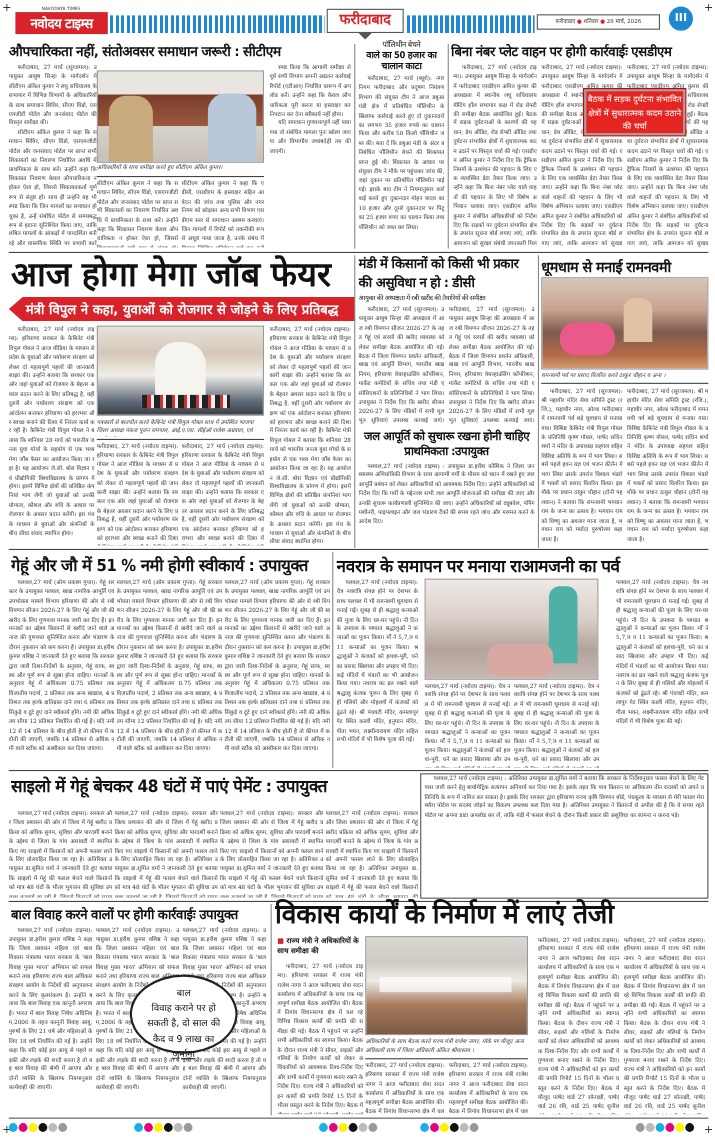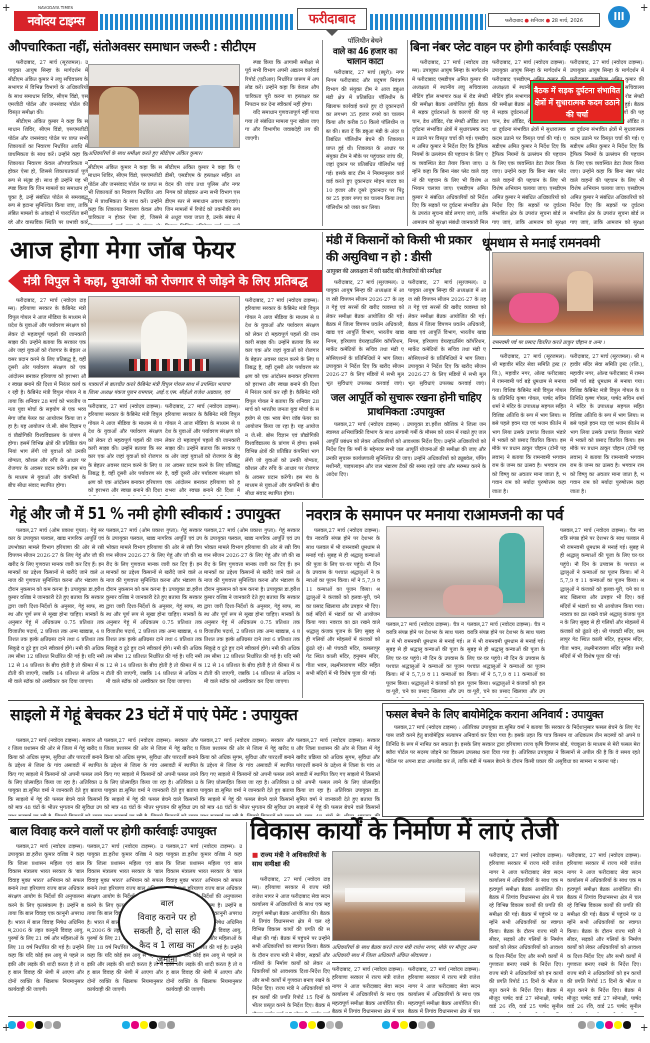--- a/index.html
+++ b/index.html
@@ -19,21 +19,21 @@
 #brand-box{position:absolute;left:6px;top:5px;width:84px;height:20px;background:#d8232a;color:#fff;font-weight:bold;font-size:12px;line-height:20px;text-align:center;letter-spacing:-0.5px}
 #brand-small{position:absolute;left:30px;top:-1px;font-size:4px;color:#333}
 #city-box{position:absolute;left:289px;top:2px;width:70px;height:22px;border:1.5px solid #555;background:#fff;color:#d8232a;font-weight:bold;font-size:13px;line-height:19px;text-align:center}
 #city-notch{position:absolute;left:318px;top:24px;width:0;height:0;border-left:6px solid transparent;border-right:6px solid transparent;border-top:6px solid #555}
 #date-box{position:absolute;left:480px;top:7px;width:112px;height:14px;border:1px solid #555;background:#fff;font-size:5px;line-height:12px;text-align:center;color:#333}
 #date-box .dot{color:#d8232a}
 #page-badge{position:absolute;left:600px;top:0px;width:22px;height:22px;border-radius:50%;background:#1e88d1;color:#fff;font-weight:bold;font-size:10px;line-height:22px;text-align:center}
 .reg{position:absolute;font-size:10px;color:#333}
 
 #subbanner{left:8px;top:270px;width:315px;height:22px;background:#d8232a;color:#fff;font-weight:bold;font-size:12px;line-height:22px;text-align:center;clip-path:polygon(0 50%,4% 0,100% 0,100% 100%,4% 100%)}
-#redbox{left:531px;top:81px;width:92px;height:42px;background:#e52521;border:2px solid #22c55e;outline:1px solid #c00;color:#fff;font-weight:bold;font-size:7.6px;line-height:12px;text-align:center;padding-top:2px}
+#redbox{left:531px;top:81px;width:92px;height:42px;background:#e52521;border:2px solid #a3a3a3;outline:1px solid #c00;color:#fff;font-weight:normal;font-size:7.6px;line-height:12px;text-align:center;padding-top:2px}
 #quote-oval{left:118px;top:886px;width:98px;height:72px;border:2px solid #222;border-radius:50%;background:#fff;text-align:center;font-size:8.5px;line-height:14px;padding-top:8px;color:#111}
 .boxed{border:1px solid #555}
 .cmyk{position:absolute;top:1021px;height:9px;display:flex;gap:1px}
 .cmyk span{display:inline-block;width:8px;height:8px;border-radius:50%}
 </style>
 </head>
 <body>
 
 <div id="masthead" class="abs">
   <div class="stripes" style="left:92px;width:195px"></div>
@@ -67,36 +67,36 @@
 <div class="rule" style="left:88px;top:160px;width:152px"></div>
 <div class="abs txt" style="left:88px;top:163px;width:74px;height:62px">सीटीएम अंकित कुमार ने कहा कि समाधान शिविर, सीएम विंडो, एसएमजीटी पोर्टल और जनसंवाद पोर्टल पर प्राप्त सभी शिकायतों का निवारण निर्धारित अवधि में प्राथमिकता के साथ करें। उन्होंने कहा कि शिकायत निवारण केवल औपचारिकता न होकर ऐसा हो, जिससे शिकायतकर्ता पूर्ण रूप से संतुष्ट हो। साथ ही उन्होंने यह भी स्पष्ट किया कि जिन मामलों का समाधान हो चुका है, उन्हें संबंधित पोर्टल से समयबद्ध रूप से हटाना सुनिश्चित किया जाए, ताकि लंबित मामलों के आंकड़ों में पारदर्शिता बनी रहे और वास्तविक स्थिति पर प्रभावी कार्रवाई संभव हो सके।</div>
 <div class="abs txt" style="left:165px;top:163px;width:75px;height:62px">सीटीएम अंकित कुमार ने कहा कि एडीसी, एसडीएम के हस्ताक्षर सहित आवेदन की जांच तथा पुलिस और नगर निगम को छोड़कर अन्य सभी विभाग एसडीएम स्तर से समाधान अवश्य करवाएं। जिन मामलों में रिपोर्ट को तकनीकी रूप से अधूरा पाया जाता है, उनके संबंध में विस्तृत लिखित प्रतिवेदन दर्ज कर उन्हें पेंडिंग में रखें।</div>
 <div class="abs txt" style="left:245px;top:58px;width:74px;height:166px">
     <p>स्पष्ट किया कि आगामी समीक्षा से पूर्व सभी विभाग अपनी अद्यतन कार्रवाई रिपोर्ट (एटीआर) निर्धारित प्रारूप में अपलोड करें। उन्होंने कहा कि केवल औपचारिकता पूरी करना या हस्ताक्षर कर निपटान कर देना स्वीकार्य नहीं होगा।</p>
     <p>यदि समाधान गुणवत्तापूर्ण नहीं पाया गया तो संबंधित मामला पुनः खोला जाएगा और विभागीय जवाबदेही तय की जाएगी।</p>
   </div>
 <div class="vr" style="left:322px;top:40px;height:186px"></div>
 
 <div class="abs hl" style="left:330px;top:36px;width:70px;font-size:7px;text-align:center;font-weight:normal">पॉलिथीन बेचने</div>
-<div class="abs hl" style="left:326px;top:46px;width:78px;font-size:8.5px;line-height:10px;text-align:center;white-space:normal">वाले का 46 हजार का चालान काटा</div>
+<div class="abs hl" style="left:326px;top:46px;width:78px;font-size:8.5px;line-height:10px;text-align:center;white-space:normal">वाले का 50 हजार का चालान काटा</div>
 <div class="abs txt" style="left:326px;top:68px;width:78px;height:158px">
     <p>फरीदाबाद, 27 मार्च (ब्यूरो): नगर निगम फरीदाबाद और प्रदूषण नियंत्रण विभाग की संयुक्त टीम ने आज डबुआ मंडी क्षेत्र में प्रतिबंधित पॉलिथीन के खिलाफ कार्रवाई करते हुए दो दुकानदारों का लगभग 35 हजार रुपये का चालान किया और करीब 50 किलो पॉलिथीन जब्त की। बता दें कि डबुआ मंडी के अंदर प्रतिबंधित पॉलिथीन बेचने की शिकायत प्राप्त हुई थी। शिकायत के आधार पर संयुक्त टीम ने मौके पर पहुंचकर जांच की, जहां दुकान पर प्रतिबंधित पॉलिथीन पाई गई। इसके बाद टीम ने नियमानुसार कार्रवाई करते हुए दुकानदार मोहन यादव का 10 हजार और दूसरे दुकानदार पर पिंटू का 25 हजार रुपए का चालान किया तथा पॉलिथीन को जब्त कर लिया।</p>
   </div>
 <div class="vr" style="left:407px;top:40px;height:186px"></div>
 
 <div class="abs hl" style="left:410px;top:38px;width:236px;font-size:12px">बिना नंबर प्लेट वाहन पर होगी कार्रवाईः एसडीएम</div>
 <div class="abs txt" style="left:412px;top:58px;width:76px;height:168px">
     <p>फरीदाबाद, 27 मार्च (नवोदय टाइम्स): उपायुक्त आयुष सिन्हा के मार्गदर्शन में फरीदाबाद एसडीएम अमित कुमार की अध्यक्षता में स्थानीय लघु सचिवालय मीटिंग हॉल सभागार कक्ष में रोड सेफ्टी की समीक्षा बैठक आयोजित हुई। बैठक में सड़क दुर्घटनाओं के कारणों की पहचान, डेथ ऑडिट, रोड सेफ्टी ऑडिट तथा दुर्घटना संभावित क्षेत्रों में सुधारात्मक कदम उठाने पर विस्तृत चर्चा की गई। एसडीएम अमित कुमार ने निर्देश दिए कि ट्रैफिक नियमों के उल्लंघन की पहचान के लिए एक व्यवस्थित डेटा तैयार किया जाए। उन्होंने कहा कि बिना नंबर प्लेट वाले वाहनों की पहचान के लिए भी विशेष अभियान चलाया जाए। एसडीएम अमित कुमार ने संबंधित अधिकारियों को निर्देश दिए कि सड़कों पर दुर्घटना संभावित क्षेत्र के उपरांत सूचना बोर्ड लगाए जाएं, ताकि आमजन को सुरक्षा संबंधी जानकारी मिल सके। हाल के दिनों में सड़क दुर्घटनाओं की संख्या में लगातार वृद्धि देखी जा रही है, जिसे ध्यान में रखते हुए यह पहल की जा रही है।</p>
   </div>
 <div class="abs txt" style="left:492px;top:58px;width:74px;height:168px">फरीदाबाद, 27 मार्च (नवोदय टाइम्स): उपायुक्त आयुष सिन्हा के मार्गदर्शन में फरीदाबाद एसडीएम अमित कुमार की अध्यक्षता में स्थानीय लघु सचिवालय मीटिंग हॉल सभागार कक्ष में रोड सेफ्टी की समीक्षा बैठक आयोजित हुई। बैठक में सड़क दुर्घटनाओं के कारणों की पहचान, डेथ ऑडिट, रोड सेफ्टी ऑडिट तथा दुर्घटना संभावित क्षेत्रों में सुधारात्मक कदम उठाने पर विस्तृत चर्चा की गई। एसडीएम अमित कुमार ने निर्देश दिए कि ट्रैफिक नियमों के उल्लंघन की पहचान के लिए एक व्यवस्थित डेटा तैयार किया जाए। उन्होंने कहा कि बिना नंबर प्लेट वाले वाहनों की पहचान के लिए भी विशेष अभियान चलाया जाए। एसडीएम अमित कुमार ने संबंधित अधिकारियों को निर्देश दिए कि सड़कों पर दुर्घटना संभावित क्षेत्र के उपरांत सूचना बोर्ड लगाए जाएं, ताकि आमजन को सुरक्षा संबंधी जानकारी मिल सके। हाल के दिनों में सड़क दुर्घटनाओं की संख्या में लगातार वृद्धि देखी जा रही है, जिसे ध्यान में रखते हुए यह पहल की जा रही है।</div>
 <div class="abs txt" style="left:570px;top:58px;width:74px;height:168px">फरीदाबाद, 27 मार्च (नवोदय टाइम्स): उपायुक्त आयुष सिन्हा के मार्गदर्शन में फरीदाबाद एसडीएम अमित कुमार की अध्यक्षता में स्थानीय लघु सचिवालय मीटिंग हॉल सभागार कक्ष में रोड सेफ्टी की समीक्षा बैठक आयोजित हुई। बैठक में सड़क दुर्घटनाओं के कारणों की पहचान, डेथ ऑडिट, रोड सेफ्टी ऑडिट तथा दुर्घटना संभावित क्षेत्रों में सुधारात्मक कदम उठाने पर विस्तृत चर्चा की गई। एसडीएम अमित कुमार ने निर्देश दिए कि ट्रैफिक नियमों के उल्लंघन की पहचान के लिए एक व्यवस्थित डेटा तैयार किया जाए। उन्होंने कहा कि बिना नंबर प्लेट वाले वाहनों की पहचान के लिए भी विशेष अभियान चलाया जाए। एसडीएम अमित कुमार ने संबंधित अधिकारियों को निर्देश दिए कि सड़कों पर दुर्घटना संभावित क्षेत्र के उपरांत सूचना बोर्ड लगाए जाएं, ताकि आमजन को सुरक्षा संबंधी जानकारी मिल सके। हाल के दिनों में सड़क दुर्घटनाओं की संख्या में लगातार वृद्धि देखी जा रही है, जिसे ध्यान में रखते हुए यह पहल की जा रही है।</div>
 <div id="redbox" class="abs">बैठक में सड़क दुर्घटना संभावित क्षेत्रों में सुधारात्मक कदम उठाने की चर्चा</div>
 <div class="rule" style="left:8px;top:229px;width:636px"></div>
 
-<div class="abs hl" style="left:10px;top:232px;width:310px;font-size:24px;line-height:36px;letter-spacing:0px;font-weight:900">आज होगा मेगा जॉब फेयर</div>
+<div class="abs hl" style="left:10px;top:232px;width:310px;font-size:31px;line-height:36px;letter-spacing:0px;font-weight:900">आज होगा मेगा जॉब फेयर</div>
 <div id="subbanner" class="abs">मंत्री विपुल ने कहा, युवाओं को रोजगार से जोड़ने के लिए प्रतिबद्ध</div>
 <div class="abs txt" style="left:8px;top:296px;width:78px;height:200px">
     <p>फरीदाबाद, 27 मार्च (नवोदय टाइम्स): हरियाणा सरकार के कैबिनेट मंत्री विपुल गोयल ने आज मीडिया के माध्यम से प्रदेश के युवाओं और पर्यावरण संरक्षण को लेकर दो महत्वपूर्ण पहलों की जानकारी साझा की। उन्होंने बताया कि सरकार एक ओर जहां युवाओं को रोजगार के बेहतर अवसर प्रदान करने के लिए प्रतिबद्ध है, वहीं दूसरी ओर पर्यावरण संरक्षण को एक आंदोलन बनाकर हरियाणा को हराभरा और स्वच्छ बनाने की दिशा में निरंतर कार्य कर रही है। कैबिनेट मंत्री विपुल गोयल ने बताया कि शनिवार 28 मार्च को भारतीय जनता युवा मोर्चा के सहयोग से एक भव्य मेगा जॉब फेयर का आयोजन किया जा रहा है। यह आयोजन जे.सी. बोस विज्ञान एवं प्रौद्योगिकी विश्वविद्यालय के प्रांगण में होगा। इसमें विभिन्न क्षेत्रों की प्रतिष्ठित कंपनियां भाग लेंगी जो युवाओं को उनकी योग्यता, कौशल और रुचि के आधार पर रोजगार के अवसर प्रदान करेंगी। इस मंच के माध्यम से युवाओं और कंपनियों के बीच सीधा संवाद स्थापित होगा।</p>
   </div>
 <div class="abs photo" style="left:88px;top:296px;width:152px;height:82px;background:linear-gradient(180deg,#e8e2da 0%,#d4c7b8 30%,#f1efe9 55%,#5f6a77 85%,#3a3f47 100%)">
   <div style="position:absolute;left:52px;top:14px;width:46px;height:56px;background:#f6f4ee;border-radius:20px 20px 0 0"></div>
   <div style="position:absolute;left:40px;top:62px;width:80px;height:12px;background:repeating-linear-gradient(90deg,#222 0 5px,#c33 5px 8px,#eee 8px 11px)"></div>
 </div>
 <div class="abs cap" style="left:88px;top:380px;width:152px;height:17px">पत्रकारों से बातचीत करते कैबिनेट मंत्री विपुल गोयल साथ में उपस्थित भाजपा जिला अध्यक्ष पंकज पूजन रामपाल, आई.ए.एस. सीईओ राजेश अग्रवाल, एवं कार्यकर्ता गण।</div>
 <div class="rule" style="left:88px;top:399px;width:152px"></div>
@@ -110,21 +110,21 @@
 <div class="abs txt" style="left:326px;top:278px;width:78px;height:108px">
     <p>फरीदाबाद, 27 मार्च (सूरजमल): उपायुक्त आयुष सिन्हा की अध्यक्षता में आज रबी विपणन सीजन 2026-27 के तहत गेहूं एवं सरसों की खरीद व्यवस्था को लेकर समीक्षा बैठक आयोजित की गई। बैठक में जिला विपणन प्रवर्तन अधिकारी, खाद्य एवं आपूर्ति विभाग, भारतीय खाद्य निगम, हरियाणा वेयरहाउसिंग कॉर्पोरेशन, मार्केट कमेटियों के सचिव तथा मंडी एसोसिएशनों के प्रतिनिधियों ने भाग लिया। उपायुक्त ने निर्देश दिए कि खरीद सीजन 2026-27 के लिए मंडियों में सभी मूलभूत सुविधाएं उपलब्ध करवाई जाएं। मंडियों में आने वाले किसानों को किसी प्रकार की असुविधा नहीं होनी चाहिए, तथा पूरी खरीद प्रक्रिया पारदर्शी एवं सुचारू रूप से संचालित की जाए।</p>
   </div>
 <div class="abs txt" style="left:408px;top:278px;width:78px;height:108px">फरीदाबाद, 27 मार्च (सूरजमल): उपायुक्त आयुष सिन्हा की अध्यक्षता में आज रबी विपणन सीजन 2026-27 के तहत गेहूं एवं सरसों की खरीद व्यवस्था को लेकर समीक्षा बैठक आयोजित की गई। बैठक में जिला विपणन प्रवर्तन अधिकारी, खाद्य एवं आपूर्ति विभाग, भारतीय खाद्य निगम, हरियाणा वेयरहाउसिंग कॉर्पोरेशन, मार्केट कमेटियों के सचिव तथा मंडी एसोसिएशनों के प्रतिनिधियों ने भाग लिया। उपायुक्त ने निर्देश दिए कि खरीद सीजन 2026-27 के लिए मंडियों में सभी मूलभूत सुविधाएं उपलब्ध करवाई जाएं। मंडियों में आने वाले किसानों को किसी प्रकार की असुविधा नहीं होनी चाहिए, तथा पूरी खरीद प्रक्रिया पारदर्शी एवं सुचारू रूप से संचालित की जाए।</div>
 <div class="abs hl" style="left:326px;top:390px;width:160px;font-size:10.5px;line-height:14px;white-space:normal;text-align:center">जल आपूर्ति को सुचारू रखना होनी चाहिए प्राथमिकता :उपायुक्त</div>
 <div class="abs txt" style="left:326px;top:420px;width:160px;height:76px">
     <p>पलवल,27 मार्च (नवोदय टाइम्स) : उपायुक्त डा.हरीश कौशिक ने जिला जन स्वास्थ्य अभियांत्रिकी विभाग के साथ आगामी गर्मी के मौसम को ध्यान में रखते हुए जल आपूर्ति प्रबंधन को लेकर अधिकारियों को आवश्यक निर्देश दिए। उन्होंने अधिकारियों को निर्देश दिए कि गर्मी के मद्देनजर सभी जल आपूर्ति योजनाओं की समीक्षा की जाए और उनकी सुचारू कार्यप्रणाली सुनिश्चित की जाए। उन्होंने अधिकारियों को ट्यूबवेल, पंपिंग मशीनरी, पाइपलाइन और जल भंडारण टैंकों की समय रहते जांच और मरम्मत करने के आदेश दिए।</p>
   </div>
 <div class="vr" style="left:489px;top:232px;height:266px"></div>
 
-<div class="abs hl" style="left:482px;top:233px;width:154px;font-size:13px">धूमधाम से मनाई रामनवमी</div>
+<div class="abs hl" style="left:492px;top:233px;width:154px;font-size:13px">धूमधाम से मनाई रामनवमी</div>
 <div class="abs photo" style="left:492px;top:252px;width:152px;height:84px;background:linear-gradient(180deg,#d9c7b8 0%,#c7a28f 35%,#7e5b4e 60%,#b56a46 85%,#d49c6f 100%)">
   <div style="position:absolute;left:74px;top:18px;width:26px;height:40px;background:#e2c2a4;border-radius:10px 10px 0 0"></div>
   <div style="position:absolute;left:16px;top:40px;width:50px;height:30px;background:#e95a8b;border-radius:14px"></div>
 </div>
 <div class="abs cap" style="left:492px;top:338px;width:152px;height:9px">रामनवमी पर्व पर प्रसाद वितरित करते ठाकुर चौहान व अन्य ।</div>
 <div class="rule" style="left:492px;top:348px;width:152px"></div>
 <div class="abs txt" style="left:492px;top:352px;width:74px;height:144px">
     <p>फरीदाबाद, 27 मार्च (सूरजमल): श्री महावीर मंदिर सेवा समिति ट्रस्ट (रजि.), महावीर नगर, ओल्ड फरीदाबाद में रामनवमी पर्व बड़े धूमधाम से मनाया गया। विशिष्ट कैबिनेट मंत्री विपुल गोयल के प्रतिनिधि कृष्ण गोयल, पार्षद सचिन शर्मा ने मंदिर के उपाध्यक्ष सहगल सहित विशिष्ट अतिथि के रूप में भाग लिया। सबसे पहले हवन यज्ञ एवं भजन कीर्तन में भाग लिया उसके उपरांत विशाल भंडारे में भक्तों को प्रसाद वितरित किया। इस मौके पर प्रधान ठाकुर चौहान (टोनी पहलवान) ने बताया कि रामनवमी भगवान राम के जन्म का उत्सव है। भगवान राम को विष्णु का अवतार माना जाता है, भगवान राम को मर्यादा पुरुषोत्तम कहा जाता है।</p>
   </div>
 <div class="abs txt" style="left:570px;top:352px;width:74px;height:144px">फरीदाबाद, 27 मार्च (सूरजमल): श्री महावीर मंदिर सेवा समिति ट्रस्ट (रजि.), महावीर नगर, ओल्ड फरीदाबाद में रामनवमी पर्व बड़े धूमधाम से मनाया गया। विशिष्ट कैबिनेट मंत्री विपुल गोयल के प्रतिनिधि कृष्ण गोयल, पार्षद सचिन शर्मा ने मंदिर के उपाध्यक्ष सहगल सहित विशिष्ट अतिथि के रूप में भाग लिया। सबसे पहले हवन यज्ञ एवं भजन कीर्तन में भाग लिया उसके उपरांत विशाल भंडारे में भक्तों को प्रसाद वितरित किया। इस मौके पर प्रधान ठाकुर चौहान (टोनी पहलवान) ने बताया कि रामनवमी भगवान राम के जन्म का उत्सव है। भगवान राम को विष्णु का अवतार माना जाता है, भगवान राम को मर्यादा पुरुषोत्तम कहा जाता है।</div>
@@ -144,47 +144,46 @@
   </div>
 <div class="abs photo" style="left:386px;top:526px;width:158px;height:92px;background:linear-gradient(180deg,#efe8e3 0%,#d9cfc8 40%,#b3a39b 70%,#c8b9b2 100%)">
   <div style="position:absolute;left:112px;top:6px;width:26px;height:70px;background:#4fb0a7;border-radius:10px 10px 0 0"></div>
   <div style="position:absolute;left:56px;top:58px;width:60px;height:30px;background:#d7a9a2;border-radius:12px"></div>
 </div>
 <div class="abs txt" style="left:386px;top:620px;width:78px;height:78px">पलवल,27 मार्च (नवोदय टाइम्स): चैत्र नवरात्रि संपन्न होने पर देशभर के साथ पलवल में भी रामनवमी धूमधाम से मनाई गई। सुबह से ही श्रद्धालु कन्याओं की पूजा के लिए घर-घर पहुंचे। नौ दिन के उपवास के पश्चात श्रद्धालुओं ने कन्याओं का पूजन किया। माँ ने 5,7,9 व 11 कन्याओं का पूजन किया। श्रद्धालुओं ने कंजकों को हलवा-पूरी, चने का प्रसाद खिलाया और उपहार भी दिए। कई मंदिरों में भंडारों का भी आयोजन किया गया। नवरात्र का व्रत रखने वाले श्रद्धालु कंजक पूजन के लिए सुबह से ही गलियों और मोहल्लों में कंजकों को ढूंढते रहे। श्री पंचवटी मंदिर, कमलापुर गेट स्थित काली मंदिर, हनुमान मंदिर, गीता भवन, लक्ष्मीनारायण मंदिर सहित सभी मंदिरों में भी विशेष पूजा की गई।</div>
 <div class="abs txt" style="left:467px;top:620px;width:78px;height:78px">पलवल,27 मार्च (नवोदय टाइम्स): चैत्र नवरात्रि संपन्न होने पर देशभर के साथ पलवल में भी रामनवमी धूमधाम से मनाई गई। सुबह से ही श्रद्धालु कन्याओं की पूजा के लिए घर-घर पहुंचे। नौ दिन के उपवास के पश्चात श्रद्धालुओं ने कन्याओं का पूजन किया। माँ ने 5,7,9 व 11 कन्याओं का पूजन किया। श्रद्धालुओं ने कंजकों को हलवा-पूरी, चने का प्रसाद खिलाया और उपहार भी दिए। कई मंदिरों में भंडारों का भी आयोजन किया गया। नवरात्र का व्रत रखने वाले श्रद्धालु कंजक पूजन के लिए सुबह से ही गलियों और मोहल्लों में कंजकों को ढूंढते रहे। श्री पंचवटी मंदिर, कमलापुर गेट स्थित काली मंदिर, हनुमान मंदिर, गीता भवन, लक्ष्मीनारायण मंदिर सहित सभी मंदिरों में भी विशेष पूजा की गई।</div>
 <div class="abs txt" style="left:560px;top:526px;width:84px;height:172px">पलवल,27 मार्च (नवोदय टाइम्स): चैत्र नवरात्रि संपन्न होने पर देशभर के साथ पलवल में भी रामनवमी धूमधाम से मनाई गई। सुबह से ही श्रद्धालु कन्याओं की पूजा के लिए घर-घर पहुंचे। नौ दिन के उपवास के पश्चात श्रद्धालुओं ने कन्याओं का पूजन किया। माँ ने 5,7,9 व 11 कन्याओं का पूजन किया। श्रद्धालुओं ने कंजकों को हलवा-पूरी, चने का प्रसाद खिलाया और उपहार भी दिए। कई मंदिरों में भंडारों का भी आयोजन किया गया। नवरात्र का व्रत रखने वाले श्रद्धालु कंजक पूजन के लिए सुबह से ही गलियों और मोहल्लों में कंजकों को ढूंढते रहे। श्री पंचवटी मंदिर, कमलापुर गेट स्थित काली मंदिर, हनुमान मंदिर, गीता भवन, लक्ष्मीनारायण मंदिर सहित सभी मंदिरों में भी विशेष पूजा की गई।</div>
 <div class="rule" style="left:8px;top:700px;width:636px"></div>
 
-<div class="abs hl" style="left:10px;top:703px;width:370px;font-size:15.5px">साइलो में गेहूं बेचकर 23 घंटों में पाएं पेमेंट : उपायुक्त</div>
+<div class="abs hl" style="left:10px;top:703px;width:370px;font-size:15.5px">साइलो में गेहूं बेचकर 48 घंटों में पाएं पेमेंट : उपायुक्त</div>
 <div class="abs txt" style="left:8px;top:736px;width:94px;height:80px">
     <p>पलवल,27 मार्च (नवोदय टाइम्स): सरकार और जिला प्रशासन की ओर से जिला में गेहूं खरीद प्रक्रिया को अधिक सुगम, सुविधा और पारदर्शी बनाने के उद्देश्य से जिला के गांव असावटी में स्थापित किए गए साइलो में किसानों को अपनी फसल लाने के लिए प्रोत्साहित किया जा रहा है। अतिरिक्त उपायुक्त डा.सुमित वर्मा ने जानकारी देते हुए बताया कि साइलो में गेहूं की फसल बेचने वाले किसानों को मात्र 48 घंटों के भीतर भुगतान की सुविधा उपलब्ध करवाई जा रही है, जिससे किसानों को समय पर पैसे का भुगतान हो सकता है।</p>
   </div>
 <div class="abs txt" style="left:104px;top:736px;width:94px;height:80px">पलवल,27 मार्च (नवोदय टाइम्स): सरकार और जिला प्रशासन की ओर से जिला में गेहूं खरीद प्रक्रिया को अधिक सुगम, सुविधा और पारदर्शी बनाने के उद्देश्य से जिला के गांव असावटी में स्थापित किए गए साइलो में किसानों को अपनी फसल लाने के लिए प्रोत्साहित किया जा रहा है। अतिरिक्त उपायुक्त डा.सुमित वर्मा ने जानकारी देते हुए बताया कि साइलो में गेहूं की फसल बेचने वाले किसानों को मात्र 48 घंटों के भीतर भुगतान की सुविधा उपलब्ध करवाई जा रही है, जिससे किसानों को समय पर पैसे का भुगतान हो सकता है।</div>
 <div class="abs txt" style="left:200px;top:736px;width:94px;height:80px">पलवल,27 मार्च (नवोदय टाइम्स): सरकार और जिला प्रशासन की ओर से जिला में गेहूं खरीद प्रक्रिया को अधिक सुगम, सुविधा और पारदर्शी बनाने के उद्देश्य से जिला के गांव असावटी में स्थापित किए गए साइलो में किसानों को अपनी फसल लाने के लिए प्रोत्साहित किया जा रहा है। अतिरिक्त उपायुक्त डा.सुमित वर्मा ने जानकारी देते हुए बताया कि साइलो में गेहूं की फसल बेचने वाले किसानों को मात्र 48 घंटों के भीतर भुगतान की सुविधा उपलब्ध करवाई जा रही है, जिससे किसानों को समय पर पैसे का भुगतान हो सकता है।</div>
 <div class="abs txt" style="left:296px;top:736px;width:84px;height:80px">पलवल,27 मार्च (नवोदय टाइम्स): सरकार और जिला प्रशासन की ओर से जिला में गेहूं खरीद प्रक्रिया को अधिक सुगम, सुविधा और पारदर्शी बनाने के उद्देश्य से जिला के गांव असावटी में स्थापित किए गए साइलो में किसानों को अपनी फसल लाने के लिए प्रोत्साहित किया जा रहा है। अतिरिक्त उपायुक्त डा.सुमित वर्मा ने जानकारी देते हुए बताया कि साइलो में गेहूं की फसल बेचने वाले किसानों को मात्र 48 घंटों के भीतर भुगतान की सुविधा उपलब्ध करवाई जा रही है, जिससे किसानों को समय पर पैसे का भुगतान हो सकता है।</div>
 
 <div class="abs boxed" style="left:382px;top:703px;width:262px;height:114px">
-  <div class="hl" style="padding:2px 3px;font-size:10.8px">फसल बेचने के लिए बायोमेट्रिक कराना अनिवार्य : उपायुक्त</div>
   <div class="txt" style="padding:0 3px;height:94px">
       <p>पलवल,27 मार्च (नवोदय टाइम्स) : अतिरिक्त उपायुक्त डा.सुमित वर्मा ने बताया कि सरकार के निर्देशानुसार फसल बेचने के लिए गेट पास जारी करने हेतु बायोमेट्रिक सत्यापन अनिवार्य कर दिया गया है। इसके तहत कि पात्र किसान या अधिकतम तीन सदस्यों को अपने प्रतिनिधि के रूप में नामित कर सकता है। इसके लिए सरकार द्वारा हरियाणा राज्य कृषि विपणन बोर्ड, पंचकूला के माध्यम से मेरी फसल मेरा ब्यौरा पोर्टल पर सदस्य जोड़ने का विकल्प उपलब्ध करा दिया गया है। अतिरिक्त उपायुक्त ने किसानों से अपील की है कि वे समय रहते पोर्टल पर अपना डाटा अपलोड कर लें, ताकि मंडी में फसल बेचने के दौरान किसी प्रकार की असुविधा का सामना न करना पड़े।</p>
     </div>
 </div>
 <div class="rule" style="left:8px;top:819px;width:636px"></div>
 
 <div class="abs hl" style="left:10px;top:822px;width:236px;font-size:12px">बाल विवाह करने वालों पर होगी कार्रवाईः उपायुक्त</div>
 <div class="abs txt" style="left:8px;top:842px;width:76px;height:170px">
     <p>पलवल,27 मार्च (नवोदय टाइम्स): उपायुक्त डा.हरीश कुमार वशिष्ठ ने कहा कि जिला प्रशासन महिला एवं बाल विकास मंत्रालय भारत सरकार के 'बाल विवाह मुक्त भारत' अभियान को सफल बनाने तथा हरियाणा राज्य बाल अधिकार संरक्षण आयोग के निर्देशों की अनुपालना करने के लिए कृतसंकल्प है। उन्होंने बताया कि बाल विवाह एक कानूनी अपराध है। भारत में बाल विवाह निषेध अधिनियम,2006 के तहत कानूनी विवाह आयु, पुरुषों के लिए 21 वर्ष और महिलाओं के लिए 18 वर्ष निर्धारित की गई है। उन्होंने कहा कि यदि कोई इस आयु से पहले लड़की और लड़के की शादी करता है तो यह बाल विवाह की श्रेणी में आएगा और दोनों व्यक्ति के खिलाफ नियमानुसार कार्यवाही की जाएगी।</p>
   </div>
 <div class="abs txt" style="left:87px;top:842px;width:76px;height:170px">पलवल,27 मार्च (नवोदय टाइम्स): उपायुक्त डा.हरीश कुमार वशिष्ठ ने कहा कि जिला प्रशासन महिला एवं बाल विकास मंत्रालय भारत सरकार के 'बाल विवाह मुक्त भारत' अभियान को सफल बनाने तथा हरियाणा राज्य बाल अधिकार संरक्षण आयोग के निर्देशों की अनुपालना करने के लिए कृतसंकल्प है। उन्होंने बताया कि बाल विवाह एक कानूनी अपराध है। भारत में बाल विवाह निषेध अधिनियम,2006 के तहत कानूनी विवाह आयु, पुरुषों के लिए 21 वर्ष और महिलाओं के लिए 18 वर्ष निर्धारित की गई है। उन्होंने कहा कि यदि कोई इस आयु से पहले लड़की और लड़के की शादी करता है तो यह बाल विवाह की श्रेणी में आएगा और दोनों व्यक्ति के खिलाफ नियमानुसार कार्यवाही की जाएगी।</div>
 <div class="abs txt" style="left:166px;top:842px;width:76px;height:170px">पलवल,27 मार्च (नवोदय टाइम्स): उपायुक्त डा.हरीश कुमार वशिष्ठ ने कहा कि जिला प्रशासन महिला एवं बाल विकास मंत्रालय भारत सरकार के 'बाल विवाह मुक्त भारत' अभियान को सफल बनाने तथा हरियाणा राज्य बाल अधिकार संरक्षण आयोग के निर्देशों की अनुपालना करने के लिए कृतसंकल्प है। उन्होंने बताया कि बाल विवाह एक कानूनी अपराध है। भारत में बाल विवाह निषेध अधिनियम,2006 के तहत कानूनी विवाह आयु, पुरुषों के लिए 21 वर्ष और महिलाओं के लिए 18 वर्ष निर्धारित की गई है। उन्होंने कहा कि यदि कोई इस आयु से पहले लड़की और लड़के की शादी करता है तो यह बाल विवाह की श्रेणी में आएगा और दोनों व्यक्ति के खिलाफ नियमानुसार कार्यवाही की जाएगी।</div>
 <div id="quote-oval" class="abs">
   <div>बाल</div>
   <div>विवाह कराने पर हो</div>
   <div>सकती है, दो साल की</div>
-  <div>कैद व 1 लाख का</div>
+  <div>कैद व 9 लाख का</div>
   <div style="text-decoration:underline">जुर्माना</div>
 </div>
 <div class="vr" style="left:246px;top:822px;height:192px"></div>
 
 <div class="abs hl" style="left:250px;top:816px;width:396px;font-size:24px;line-height:30px">विकास कार्यों के निर्माण में लाएं तेजी</div>
 <div class="abs" style="left:252px;top:851px;width:78px;font-size:6.5px;line-height:9px;font-weight:bold;color:#111">
   <span style="color:#d8232a">■</span>
   <span>राज्य मंत्री ने अधिकारियों के साथ समीक्षा की</span>
 </div>
 <div class="abs txt" style="left:252px;top:875px;width:78px;height:138px">

